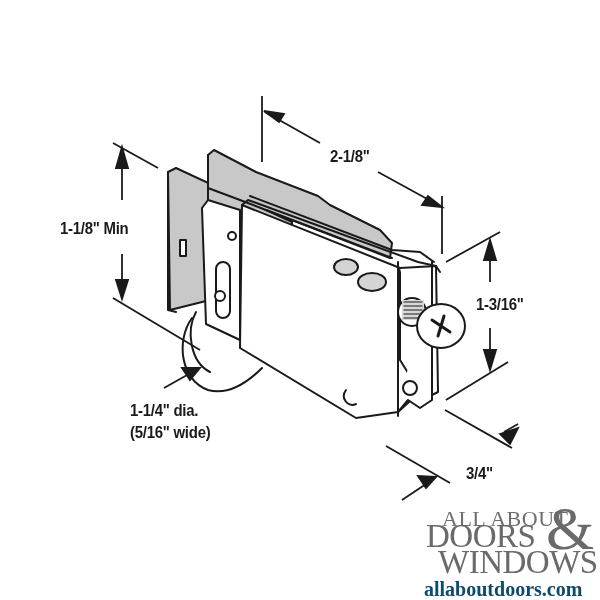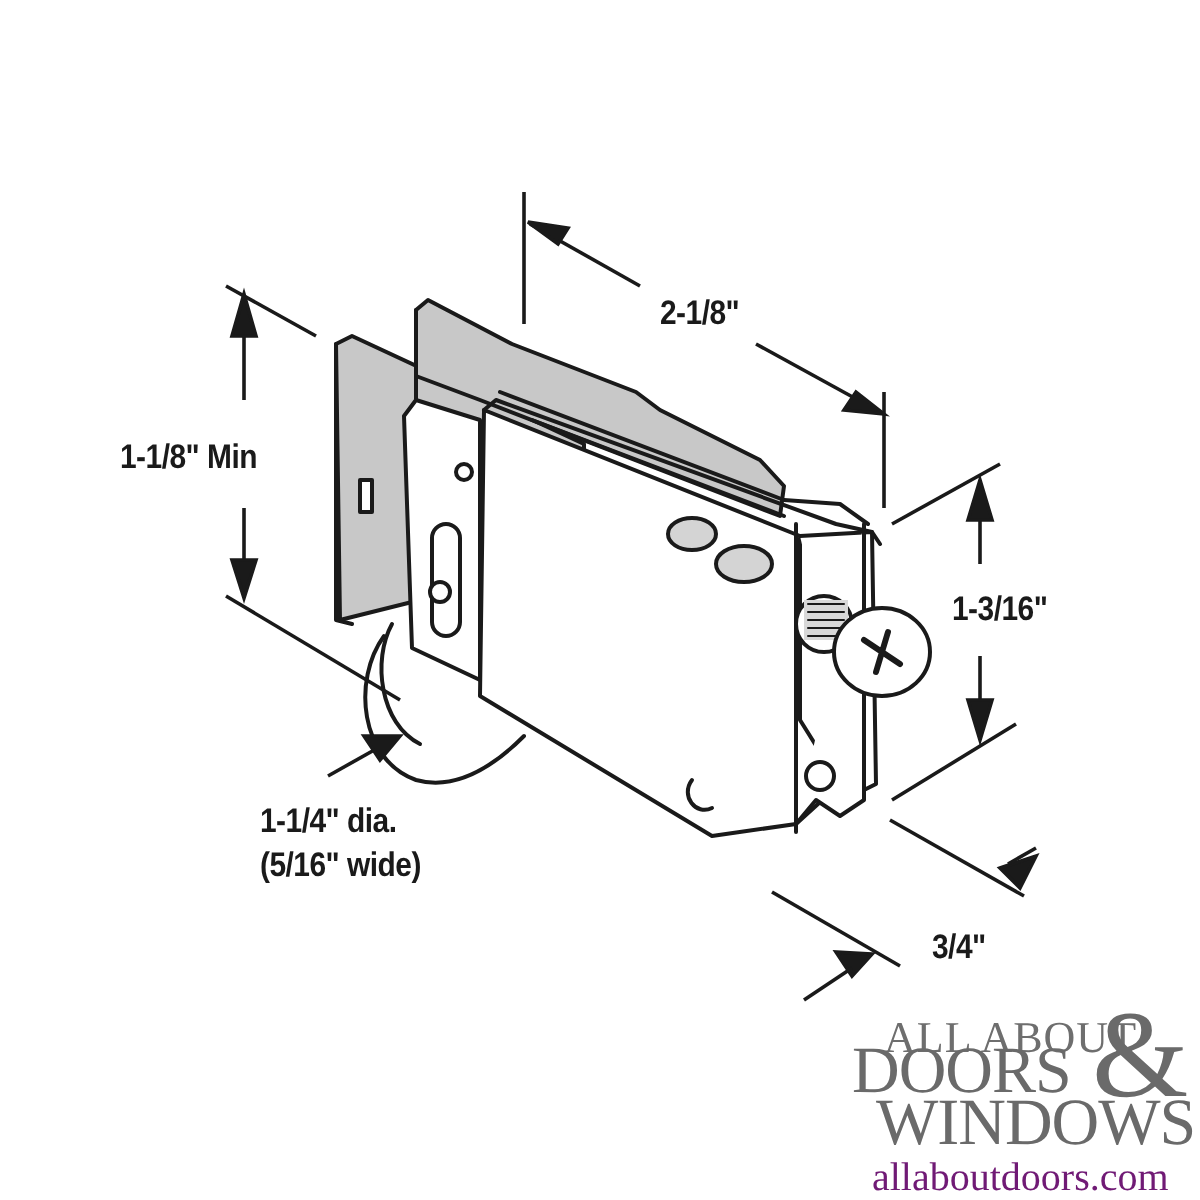--- a/index.html
+++ b/index.html
@@ -4,21 +4,21 @@
 <style>
   html, body { margin: 0; padding: 0; background: #ffffff; }
   body { width: 600px; height: 600px; position: relative; overflow: hidden; font-family: "Liberation Sans", sans-serif; }
   svg.diagram { position: absolute; left: 0; top: 0; width: 600px; height: 600px; }
   .dim { position: absolute; font-family: "Liberation Sans", sans-serif; font-weight: bold; color: #1a1a1a; font-size: 17px; letter-spacing: -0.3px; line-height: 21px; white-space: nowrap; transform: scaleX(0.88); transform-origin: left top; }
   .logo { position: absolute; left: 424px; top: 503px; width: 176px; height: 96px; }
   .logo .l1 { position: absolute; left: 18px; top: 3px; font-family: "Liberation Serif", serif; font-size: 22px; color: #6e6e6e; letter-spacing: 0.5px; }
   .logo .l2 { position: absolute; left: 2px; top: 16px; font-family: "Liberation Serif", serif; font-size: 33px; color: #6a6a6a; letter-spacing: -0.5px; line-height: 34px; }
   .logo .l3 { position: absolute; left: 2px; top: 42px; font-family: "Liberation Serif", serif; font-size: 33px; color: #6a6a6a; letter-spacing: -0.5px; line-height: 34px; margin-left: 12px; }
   .logo .amp { position: absolute; left: 122px; top: -6px; font-family: "Liberation Serif", serif; font-size: 62px; color: #6a6a6a; line-height: 62px; }
-  .logo .url { position: absolute; left: 12px; top: 75px; font-family: "Liberation Serif", serif; font-size: 20px; color: #701a75; font-weight: normal; letter-spacing: 0px; }
+  .logo .url { position: absolute; left: 0; top: 75px; font-family: "Liberation Serif", serif; font-size: 20px; color: #0c4a6e; font-weight: bold; letter-spacing: 0px; }
 </style>
 </head>
 <body>
 
 <svg class="diagram" viewBox="0 0 600 600" xmlns="http://www.w3.org/2000/svg">
   <g stroke="#1a1a1a" stroke-width="2" fill="none" stroke-linejoin="round" stroke-linecap="round">
 
     <g>
       <path d="M168 172 L176 168 L292 222 L292 330 L210 300 L170 310 Z" fill="#c8c8c8"></path>
       <path d="M168 172 L168 310 L176 312"></path>

